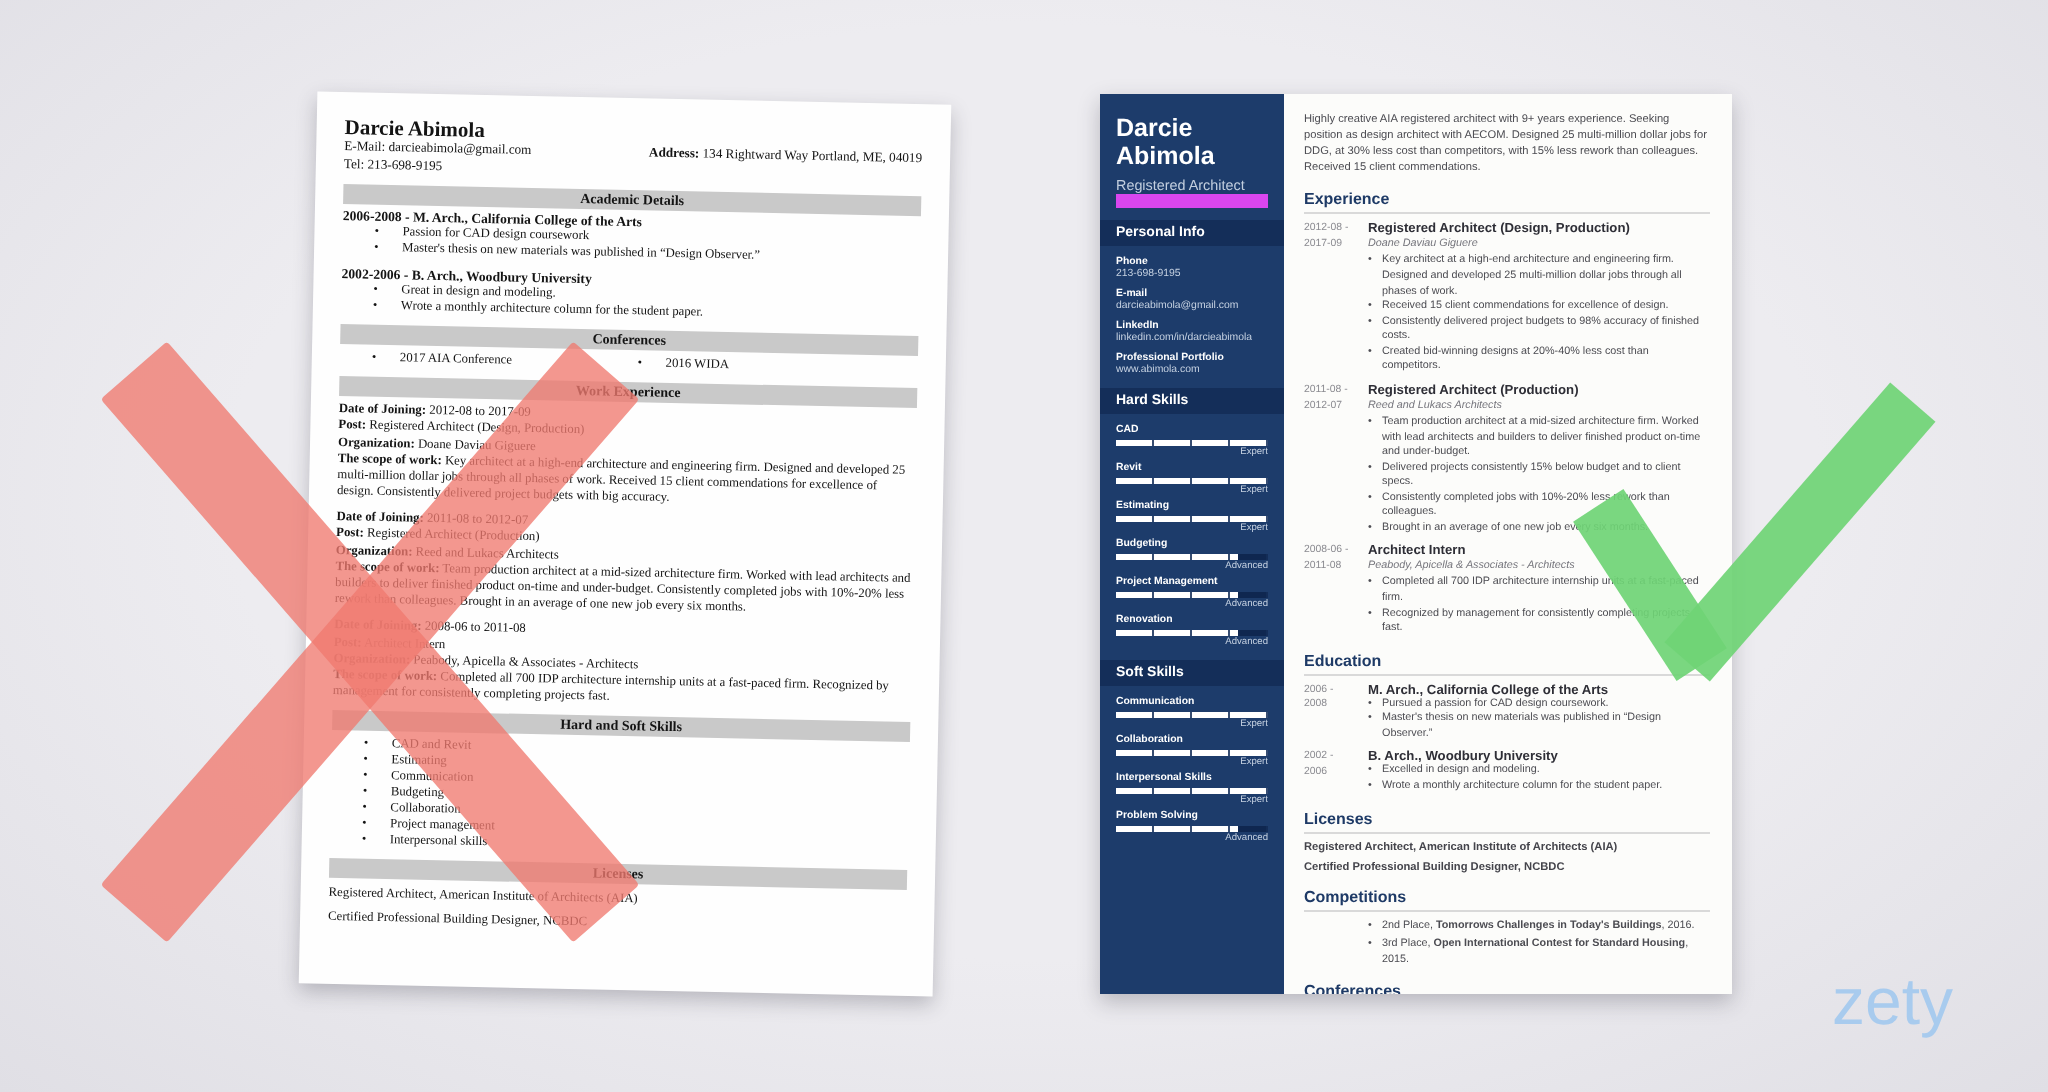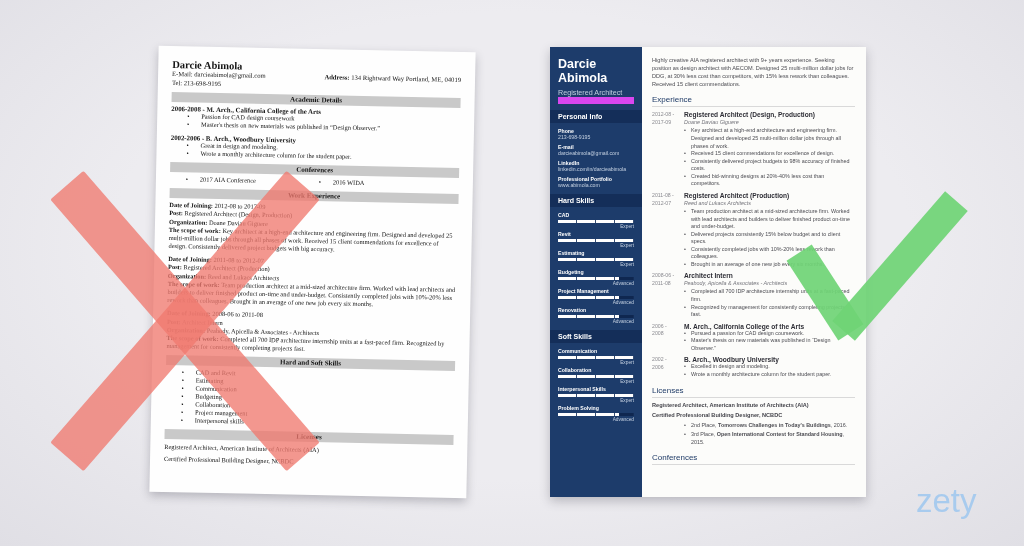--- a/index.html
+++ b/index.html
@@ -52,21 +52,21 @@
   .skill { margin-bottom:2px; }
   .skill-name { font-size:5.2px; font-weight:bold; margin-bottom:2px; }
   .skill-bar { position:relative; height:3px; background:#0f2750; }
   .skill-fill { height:100%; background:#fff; }
   .skill-bar::after { content:""; position:absolute; inset:0;
     background:repeating-linear-gradient(90deg, transparent 0 calc(25% - 1px), rgba(20,46,89,.85) calc(25% - 1px) 25%); }
   .skill-level { font-size:4.8px; color:#c6d2e2; text-align:right; margin-top:1px; }
 
   .main { flex:1; padding:9px 11px 8px 10px; color:#44444b; overflow:hidden; }
   .summary { font-size:5.6px; line-height:1.45; color:#4c4c52; }
-  .h2 { font-size:8px; font-weight:normal; color:#1e3a66; border-bottom:1px solid #d9d9d9;
+  .h2 { font-size:8px; font-weight:bold; color:#1e3a66; border-bottom:1px solid #d9d9d9;
         padding-bottom:2px; margin:7px 0 4px 0; }
   .entry { display:flex; margin-bottom:4px; }
   .dates { width:32px; flex-shrink:0; font-size:5.2px; color:#8a8a90; line-height:1.5; }
   .ebody { flex:1; }
   .etitle { font-size:6.6px; font-weight:bold; color:#2e2e36; }
   .ecompany { font-size:5.4px; font-style:italic; color:#75757c; margin:1px 0 2px 0; }
   .mli { font-size:5.4px; line-height:1.4; color:#4c4c52; padding-left:7px; position:relative; }
   .mli::before { content:"•"; position:absolute; left:0; }
   .indent { margin-left:32px; }
   .lic-item { font-size:5.6px; font-weight:bold; color:#44444b; margin:2px 0 4px 0; }
@@ -289,20 +289,21 @@
           <div>2011-08</div>
         </div>
         <div class="ebody">
           <div class="etitle">Architect Intern</div>
           <div class="ecompany">Peabody, Apicella &amp; Associates - Architects</div>
           <div class="mli">Completed all 700 IDP architecture internship units at a fast-paced firm.</div>
           <div class="mli">Recognized by management for consistently completing projects fast.</div>
         </div>
       </div>
 
+      <div class="h2">Education</div>
       <div class="entry">
         <div class="dates">
           <div>2006 -</div>
           <div>2008</div>
         </div>
         <div class="ebody">
           <div class="etitle">M. Arch., California College of the Arts</div>
           <div class="mli">Pursued a passion for CAD design coursework.</div>
           <div class="mli">Master's thesis on new materials was published in “Design Observer.”</div>
         </div>
@@ -316,20 +317,21 @@
           <div class="etitle">B. Arch., Woodbury University</div>
           <div class="mli">Excelled in design and modeling.</div>
           <div class="mli">Wrote a monthly architecture column for the student paper.</div>
         </div>
       </div>
 
       <div class="h2">Licenses</div>
       <div class="lic-item indent">Registered Architect, American Institute of Architects (AIA)</div>
       <div class="lic-item indent">Certified Professional Building Designer, NCBDC</div>
 
+      <div class="h2">Competitions</div>
       <div class="mli comp-item indent"><span>2nd Place, </span><span class="b">Tomorrows Challenges in Today's Buildings</span><span>, 2016.</span></div>
       <div class="mli comp-item indent"><span>3rd Place, </span><span class="b">Open International Contest for Standard Housing</span><span>, 2015.</span></div>
 
       <div class="h2">Conferences</div>
 
     </div>
   </div>
 
   <div>
     <div class="x-bar x1"></div>

